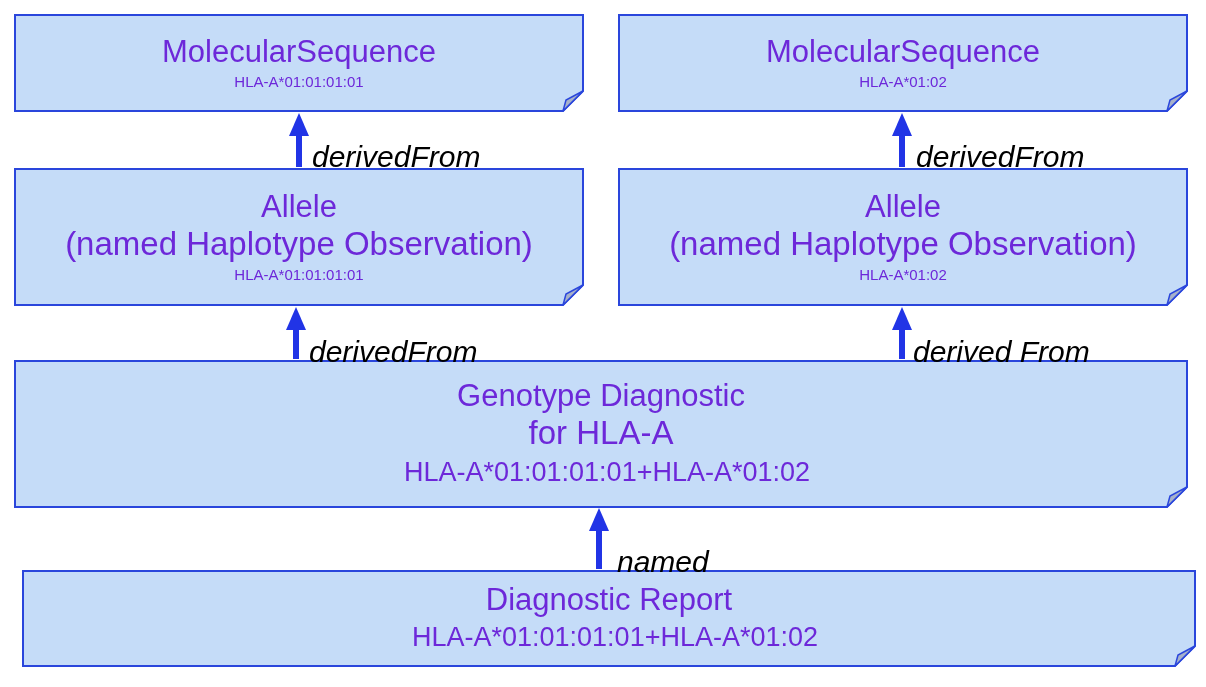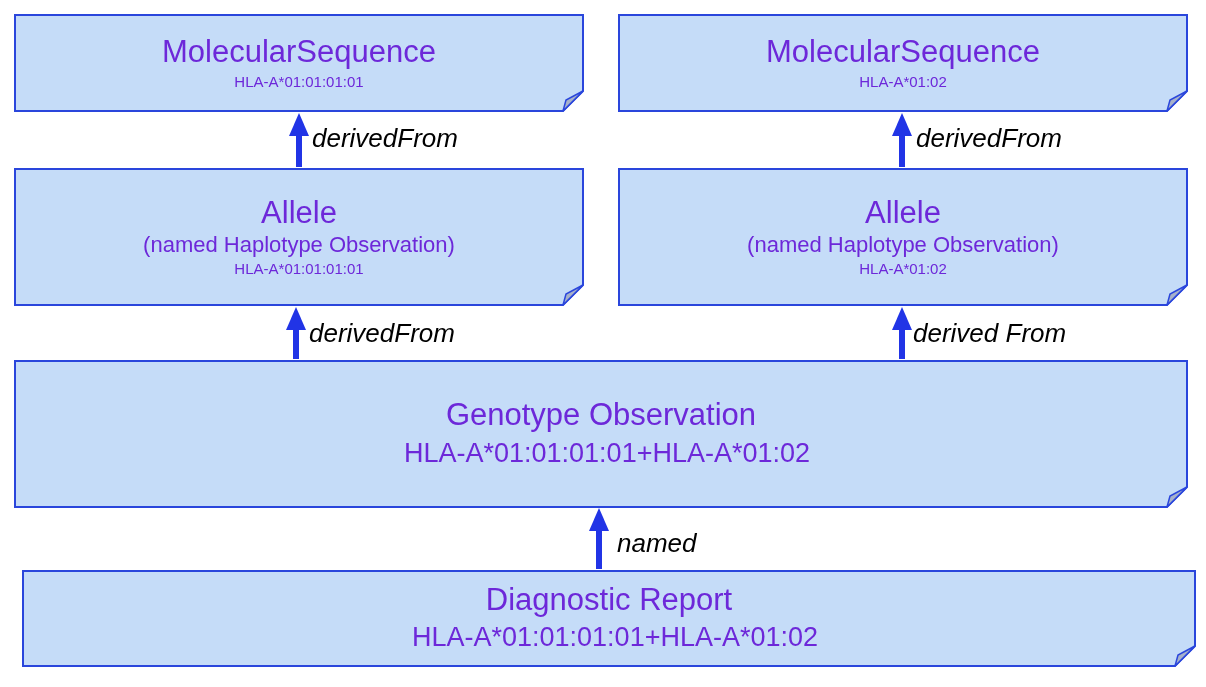--- a/index.html
+++ b/index.html
@@ -29,36 +29,37 @@
     position: absolute;
     left: 0; top: 0;
     z-index: 0;
   }
   .note .txt {
     position: relative;
     z-index: 1;
     width: 100%;
   }
   .note-title  { font-size: 31px; line-height: 1.18; }
-  .note-line2  { font-size: 22px; line-height: 1.18; }
+  .note-line2  { font-size: 33px; line-height: 1.18; }
   .sub-small   { font-size: 15px; line-height: 1.25; margin-top: 2px; }
   .sub-large   { font-size: 27px; line-height: 1.25; margin-top: 3px; margin-left: 12px; }
   
   #edges {
     position: absolute;
     left: 0; top: 0;
     z-index: 2;
     pointer-events: none;
   }
   .edge-label {
     position: absolute;
     z-index: 3;
-    font-size: 26px;
+    font-size: 30px;
     font-style: italic;
     white-space: nowrap;
+    margin-top: 17px;
   }
 </style>
 </head>
 <body style="background: rgb(255, 255, 255);">
 
 <div id="canvas">
 
   <div class="note" style="left:14px; top:14px; width:570px; height:98px;">
       <svg width="570" height="98" class="note-bg">
         <path d="M1 1 L569 1 L569 77 L549 97 L1 97 Z" fill="#c5dcf8" stroke="#2a46dc" stroke-width="2"></path>
@@ -95,21 +96,22 @@
     <div class="txt note-title">Allele</div>
     <div class="txt note-line2">(named Haplotype Observation)</div>
     <div class="txt sub-small">HLA-A*01:02</div>
   </div>
 
   <div class="note" style="left:14px; top:360px; width:1174px; height:148px;">
       <svg width="1174" height="148" class="note-bg">
         <path d="M1 1 L1173 1 L1173 127 L1153 147 L1 147 Z" fill="#c5dcf8" stroke="#2a46dc" stroke-width="2"></path>
         <path d="M1153 147 L1173 127 L1156 136 Z" fill="#a7b2ca" stroke="#2a46dc" stroke-width="1.5"></path>
       </svg>
-    <div class="txt note-title">Genotype Observation</div>
+    <div class="txt note-title">Genotype Diagnostic</div>
+    <div class="txt note-line2">for HLA-A</div>
     <div class="txt sub-large">HLA-A*01:01:01:01+HLA-A*01:02</div>
   </div>
 
   <div class="note" style="left:22px; top:570px; width:1174px; height:97px;">
       <svg width="1174" height="97" class="note-bg">
         <path d="M1 1 L1173 1 L1173 76 L1153 96 L1 96 Z" fill="#c5dcf8" stroke="#2a46dc" stroke-width="2"></path>
         <path d="M1153 96 L1173 76 L1156 85 Z" fill="#a7b2ca" stroke="#2a46dc" stroke-width="1.5"></path>
       </svg>
     <div class="txt note-title">Diagnostic Report</div>
     <div class="txt sub-large">HLA-A*01:01:01:01+HLA-A*01:02</div>

